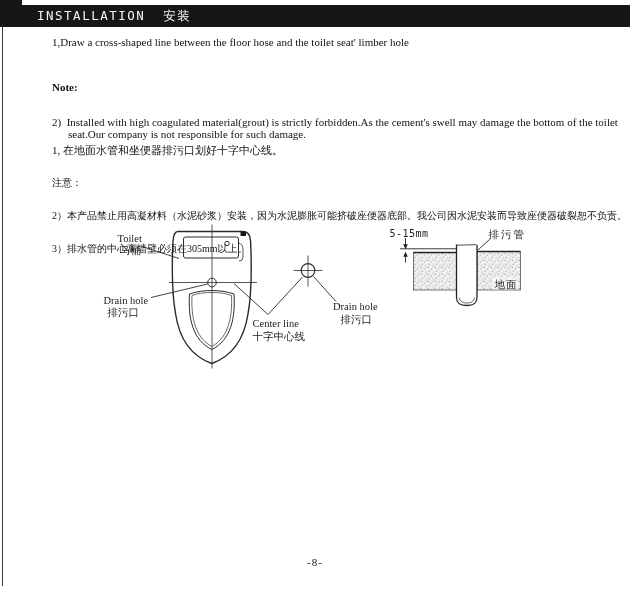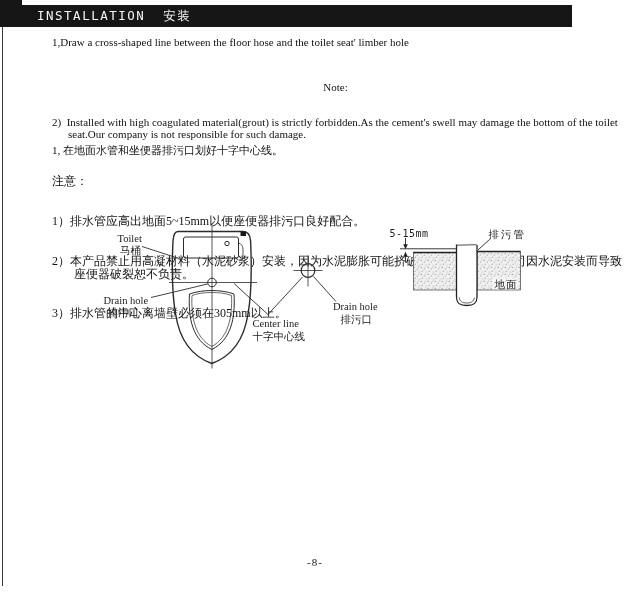--- a/index.html
+++ b/index.html
@@ -4,34 +4,34 @@
 <style>
   * { margin:0; padding:0; box-sizing:border-box; }
   html,body { background:#ffffff; }
   .page {
     position:relative; width:630px; height:603px; background:#ffffff;
     font-family:"Liberation Serif", serif; color:#111; overflow:hidden;
   }
   .left-border { position:absolute; left:2px; top:0; width:1px; height:586px; background:#3a3a3a; }
   .corner-mark { position:absolute; left:0; top:0; width:22px; height:8px; background:#161616; }
   .header-bar {
-    position:absolute; left:0; top:5px; width:572px; height:22px; background:#161616;
+    position:absolute; left:0; top:5px; width:630px; height:22px; background:#161616;
   }
   .header-title {
     position:absolute; left:37px; top:3px; color:#f5f5f5;
     font-family:"DejaVu Sans Mono", monospace; font-size:12.5px; letter-spacing:1.5px;
     white-space:pre;
   }
   .txt { position:absolute; left:37px; font-size:11px; line-height:1.07; white-space:pre-wrap;margin-left:15px; }
   .intro-en { top:37px; width:570px; }
   .note-en { top:58px; width:567px; }
-  .note-en .bold { font-weight:normal;text-align:center; }
+  .note-en .bold { font-weight:bold; }
   .note-item { padding-left:16px; text-indent:-16px; }
   .intro-zh { top:145px; width:578px; font-size:11px; }
-  .note-zh { top:149px; width:578px; font-size:12px; line-height:1.1; }
+  .note-zh { top:155px; width:578px; font-size:10px; line-height:1.1; }
   .note-zh .note-item { padding-left:22px; text-indent:-22px; }
   .diagram-svg { position:absolute; left:85px; top:215px; }
   .footer-page {
     position:absolute; left:0; top:556px; width:630px; text-align:center;
     font-size:11px; letter-spacing:1px;
   }
   svg text { font-family:"Liberation Serif", serif; fill:#1c1c1c; }
   svg .mono { font-family:"DejaVu Sans Mono", monospace; }
 </style>
 </head>
@@ -50,21 +50,20 @@
 
   <div class="txt note-en">
     <div class="bold">Note:</div>
     <div class="note-item">2)  Installed with high coagulated material(grout) is strictly forbidden.As the cement's swell may damage the bottom of the toilet seat.Our company is not responsible for such damage.</div>
   </div>
 
   <div class="txt intro-zh">1, 在地面水管和坐便器排污口划好十字中心线。</div>
 
   <div class="txt note-zh">
     <div>注意：</div>
-    <div class="note-item">1）排水管应高出地面5~15mm以便座便器排污口良好配合。</div>
     <div class="note-item">2）本产品禁止用高凝材料（水泥砂浆）安装，因为水泥膨胀可能挤破座便器底部。我公司因水泥安装而导致座便器破裂恕不负责。</div>
     <div class="note-item">3）排水管的中心离墙壁必须在305mm以上。</div>
   </div>
 
   <svg class="diagram-svg" width="450" height="235" viewBox="85 215 450 235">
     <defs>
       <pattern id="sand" width="7" height="7" patternUnits="userSpaceOnUse">
         <rect width="7" height="7" fill="#efefef"></rect>
         <line x1="0" y1="7" x2="7" y2="0" stroke="#dcdcdc" stroke-width="0.6"></line>
         <circle cx="1.2" cy="1.4" r="0.55" fill="#8a8a8a"></circle>

